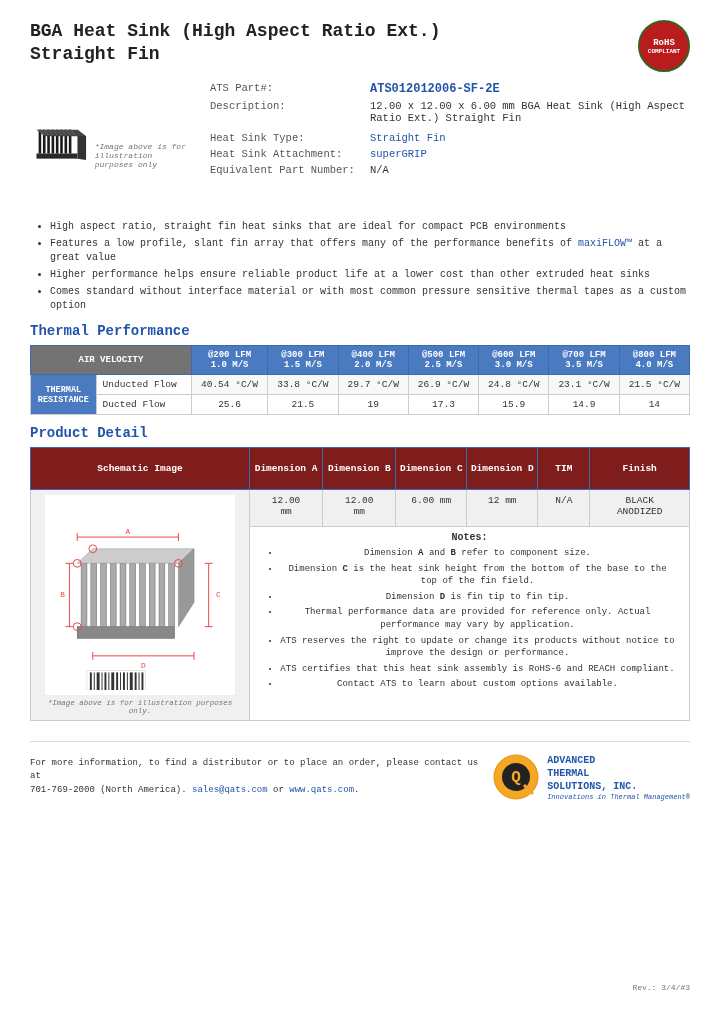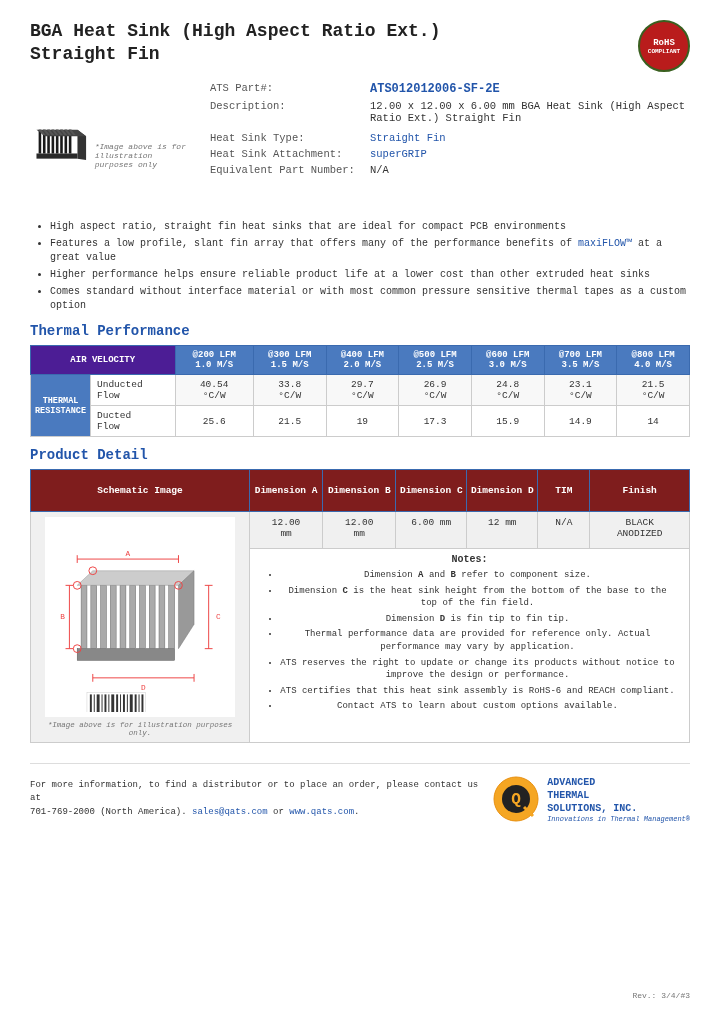--- a/index.html
+++ b/index.html
@@ -132,33 +132,33 @@
     .thermal-table .header-row th {
       background: #4a7abf;
       color: white;
       text-align: center;
       padding: 4px 3px;
       border: 1px solid #3a6aaf;
       font-size: 9px;
       font-weight: bold;
     }
     .thermal-table .header-row th:first-child {
-      background: #4c1d95;
+      background: #737373;
       text-align: center;
     }
     .thermal-table .air-velocity-header {
       background: #5a8acc;
       text-align: center;
       font-weight: bold;
       color: white;
     }
     .thermal-table td {
       border: 1px solid #ccc;
       text-align: center;
-      padding: 4px 17px;
+      padding: 4px 6px;
       font-size: 9.5px;
     }
     .thermal-table .label-cell {
       background: #4a7abf;
       color: white;
       font-size: 8.5px;
       font-weight: bold;
       text-align: center;
       vertical-align: middle;
       padding: 4px;
@@ -266,21 +266,21 @@
       color: #2255aa;
       line-height: 1.3;
     }
     .ats-logo-tagline {
       font-size: 7px;
       color: #2255aa;
       font-style: italic;
     }
     .rev-text {
       position: absolute;
-      bottom: 12px;
+      bottom: 20px;
       right: 30px;
       font-size: 8px;
       color: #777;
     }
     .schematic-caption {
       font-size: 7.5px;
       color: #777;
       font-style: italic;
       text-align: center;
       margin-top: 4px;

